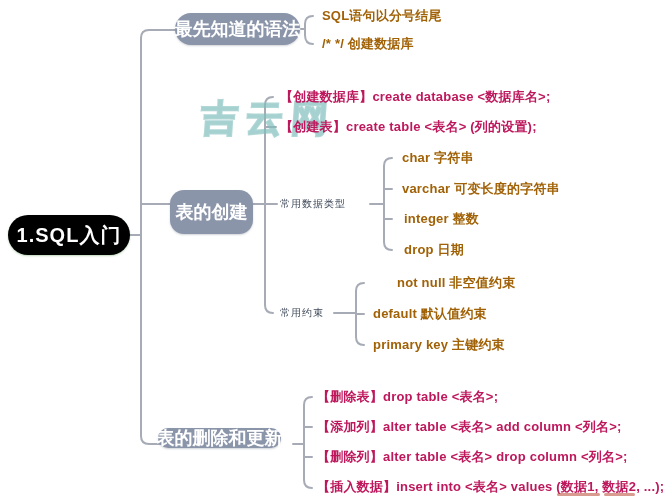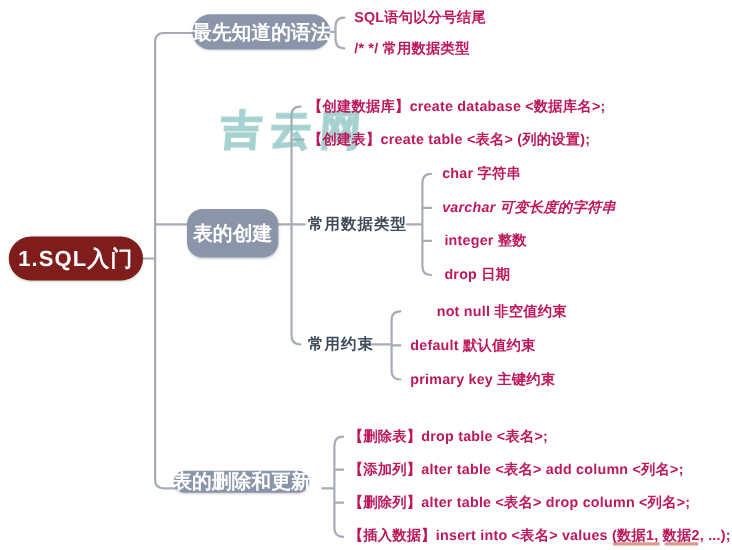--- a/index.html
+++ b/index.html
@@ -3,27 +3,27 @@
 <meta charset="utf-8">
 <style>
   html,body{margin:0;padding:0;background:#ffffff;}
   body{font-family:"Liberation Sans","DejaVu Sans",sans-serif;}
   .canvas{position:relative;width:665px;height:500px;background:#ffffff;overflow:hidden;}
   .wires{position:absolute;left:0;top:0;z-index:0;}
   .node{position:absolute;z-index:2;display:flex;align-items:center;justify-content:center;
         color:#ffffff;font-weight:700;box-sizing:border-box;white-space:nowrap;}
   .node.slate{background:#8b95aa;font-size:18px;border-radius:16px;
         box-shadow:0 1px 2px rgba(70,80,100,.25);}
-  .node.root{background:#7f1d1d;font-size:20px;border-radius:21px;letter-spacing:1px;
+  .node.root{background:#000000;font-size:20px;border-radius:21px;letter-spacing:1px;
         box-shadow:0 1px 2px rgba(40,120,30,.3);}
   .leaf{position:absolute;z-index:2;transform:translateY(-50%);white-space:nowrap;
-        font-size:13px;font-weight:700;color:#be185d;letter-spacing:.2px;}
+        font-size:13px;font-weight:700;color:#a16207;letter-spacing:.2px;}
   .leaf.blue{color:#be185d;}
   .sublabel{position:absolute;z-index:2;transform:translateY(-50%);white-space:nowrap;
-        font-size:14px;font-weight:700;color:#3f4a5a;letter-spacing:1px;}
+        font-size:10px;font-weight:400;color:#3f4a5a;letter-spacing:1px;}
   .watermark{position:absolute;z-index:1;left:201px;top:94px;font-size:37px;font-weight:700;
         letter-spacing:8px;color:rgba(150,200,198,.28);
         -webkit-text-stroke:2px rgba(125,188,186,.6);transform:skewX(-4deg);
         white-space:nowrap;user-select:none;}
   .redmark{position:absolute;z-index:3;height:3px;border-radius:2px;
         background:rgba(186,72,52,.55);}
 </style>
 </head>
 <body>
 
@@ -54,30 +54,30 @@
 
   <div class="watermark">吉云网</div>
 
   <div class="node root" style="left:8px;top:215px;width:122px;height:40px;">1.SQL入门</div>
 
   <div class="node slate" style="left:175px;top:13px;width:125px;height:32px;">最先知道的语法</div>
   <div class="node slate" style="left:170px;top:190px;width:83px;height:44px;border-radius:14px;">表的创建</div>
   <div class="node slate" style="left:158px;top:428px;width:123px;height:20px;">表的删除和更新</div>
 
   <div class="leaf" style="left:322px;top:16px;">SQL语句以分号结尾</div>
-  <div class="leaf" style="left:322px;top:44px;">/* */ 常用数据类型</div>
+  <div class="leaf" style="left:322px;top:44px;">/* */ 创建数据库</div>
 
   <div class="leaf blue" style="left:280px;top:97px;">【创建数据库】create database &lt;数据库名&gt;;</div>
   <div class="leaf blue" style="left:280px;top:127px;">【创建表】create table &lt;表名&gt; (列的设置);</div>
 
   <div class="sublabel" style="left:280px;top:204px;">常用数据类型</div>
   <div class="sublabel" style="left:280px;top:313px;">常用约束</div>
 
   <div class="leaf" style="left:402px;top:158px;">char 字符串</div>
-  <div class="leaf" style="left:402px;top:189px;font-style:italic;">varchar 可变长度的字符串</div>
+  <div class="leaf" style="left:402px;top:189px;">varchar 可变长度的字符串</div>
   <div class="leaf" style="left:404px;top:219px;">integer 整数</div>
   <div class="leaf" style="left:404px;top:250px;">drop 日期</div>
 
   <div class="leaf" style="left:373px;top:283px;margin-left:24px;">not null 非空值约束</div>
   <div class="leaf" style="left:373px;top:314px;">default 默认值约束</div>
   <div class="leaf" style="left:373px;top:345px;">primary key 主键约束</div>
 
   <div class="leaf blue" style="left:317px;top:397px;">【删除表】drop table &lt;表名&gt;;</div>
   <div class="leaf blue" style="left:317px;top:457px;">【删除列】alter table &lt;表名&gt; drop column &lt;列名&gt;;</div>
   <div class="leaf blue" style="left:317px;top:427px;">【添加列】alter table &lt;表名&gt; add column &lt;列名&gt;;</div>

